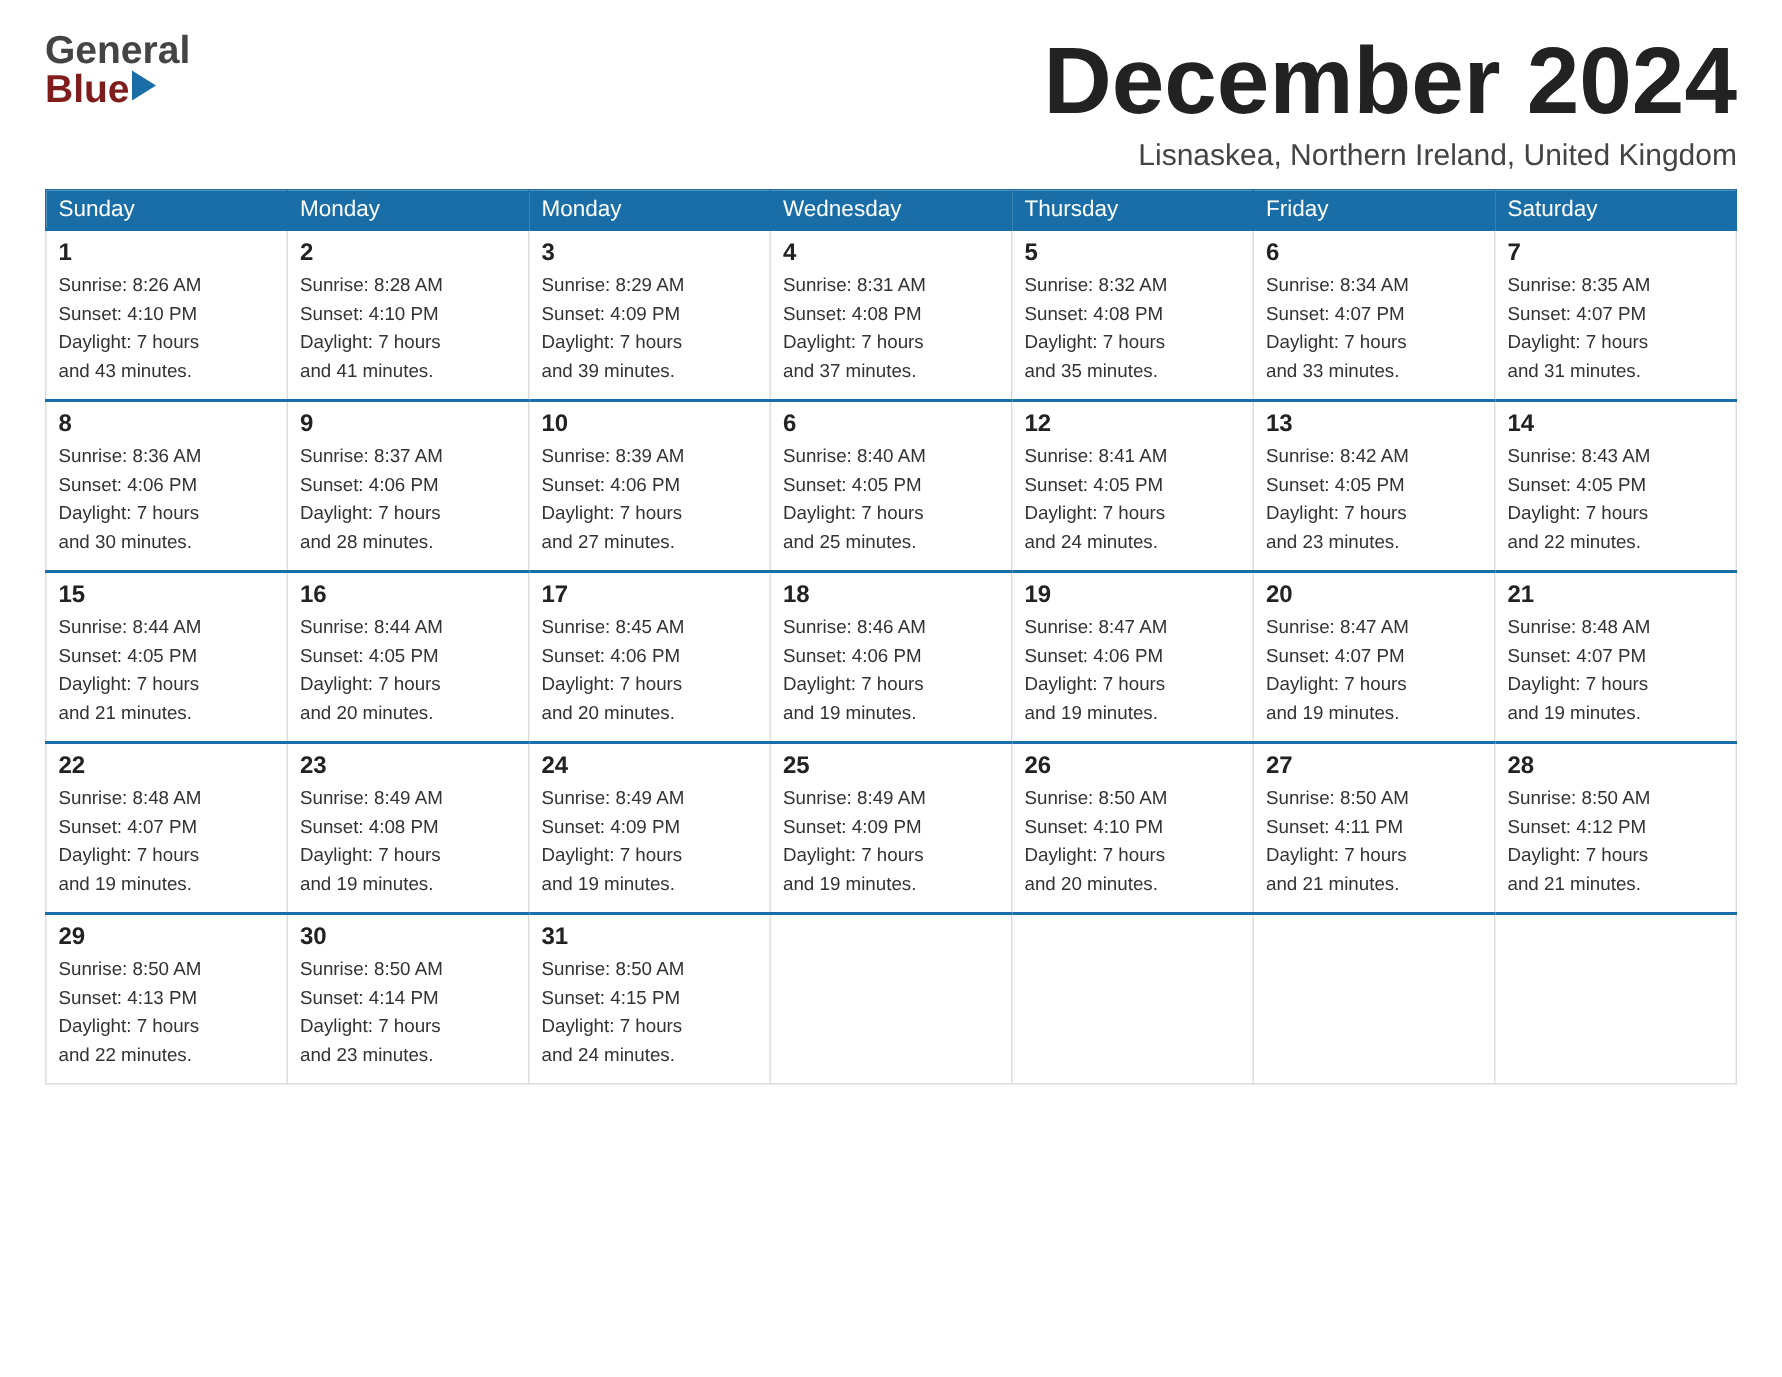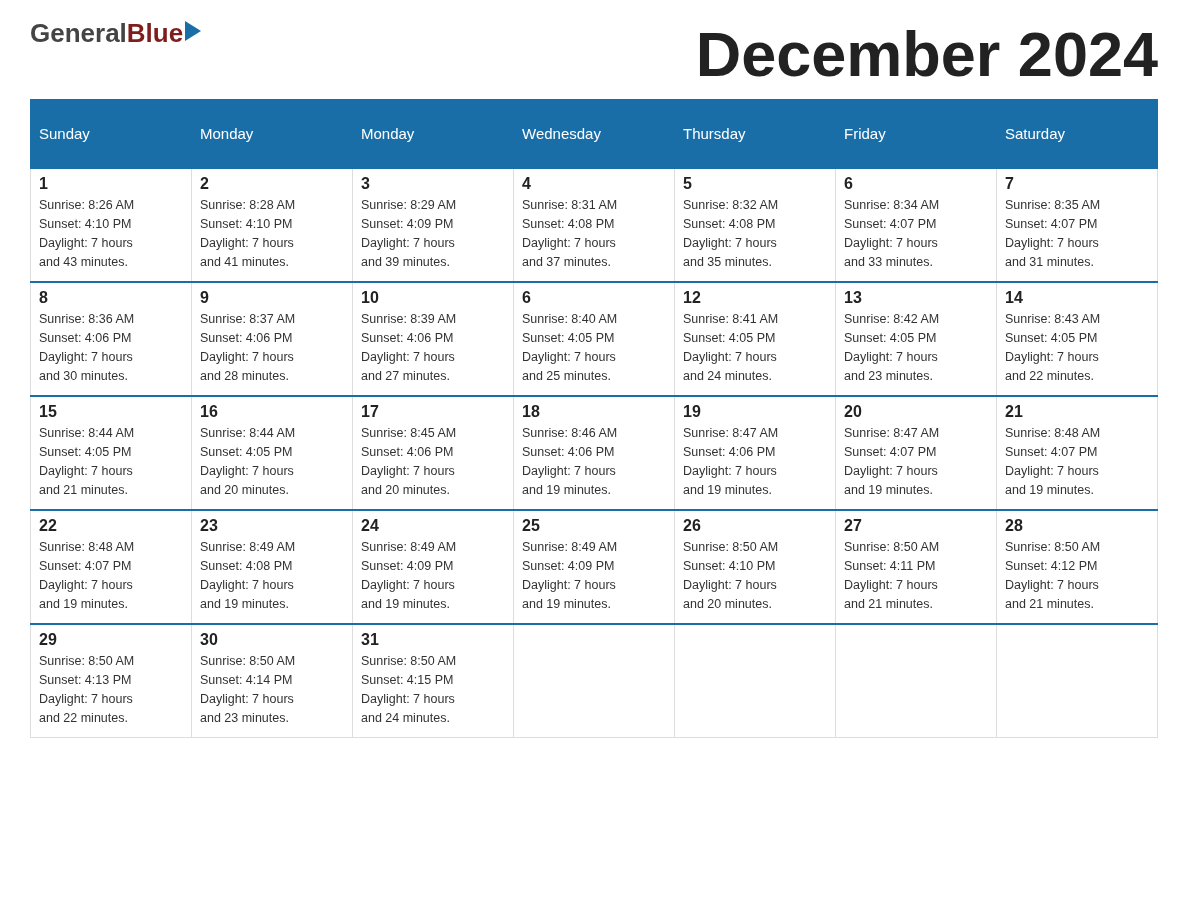--- a/index.html
+++ b/index.html
@@ -36,21 +36,21 @@
       margin-top: 4px;
     }
     .calendar {
       width: 100%;
       border-collapse: collapse;
       margin-top: 10px;
     }
     .calendar th {
       background-color: #1a6ea8;
       color: #fff;
-      padding: 25px 8px;
+      padding: 4px 8px;
       text-align: left;
       font-size: 15px;
       font-weight: normal;
       border: 1px solid #1a6ea8;
     }
     .calendar td {
       vertical-align: top;
       padding: 6px 8px 10px 8px;
       border: 1px solid #ccc;
       width: calc(100% / 7);
@@ -78,21 +78,21 @@
     }
     .empty-cell {
       background: #fff;
     }
     .logo-wrapper {
       display: flex;
       align-items: center;
     }
     .logo-block {
       display: inline-flex;
-      flex-direction: row;
+      flex-direction: column;
       line-height: 1;
     }
     .logo-line1 {
       font-size: 26px;
       font-weight: bold;
       color: #444;
     }
     .logo-line2 {
       font-size: 26px;
       font-weight: bold;
@@ -121,20 +121,21 @@
         <span class="logo-line1">General</span>
         <span style="display:flex;align-items:center;">
           <span class="logo-line2">Blue</span>
           <span class="logo-triangle"></span>
         </span>
       </span>
     </div>
   </div>
   <div class="title-section">
     <div class="month-title">December 2024</div>
+    <div class="location">Lisnaskea, Northern Ireland, United Kingdom</div>
   </div>
 </div>
 
 <table class="calendar">
   <thead>
     <tr>
       <th>Sunday</th>
       <th>Monday</th>
       <th>Monday</th>
       <th>Wednesday</th>

